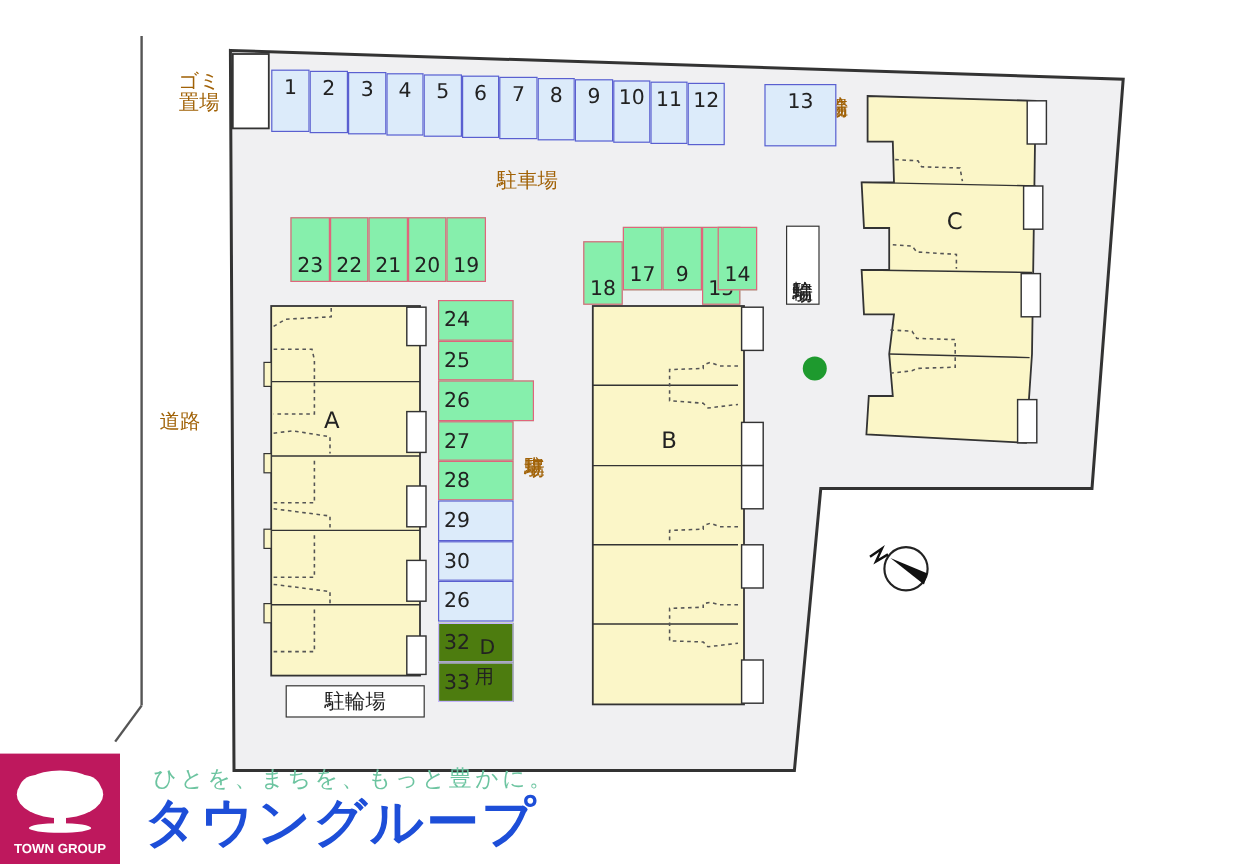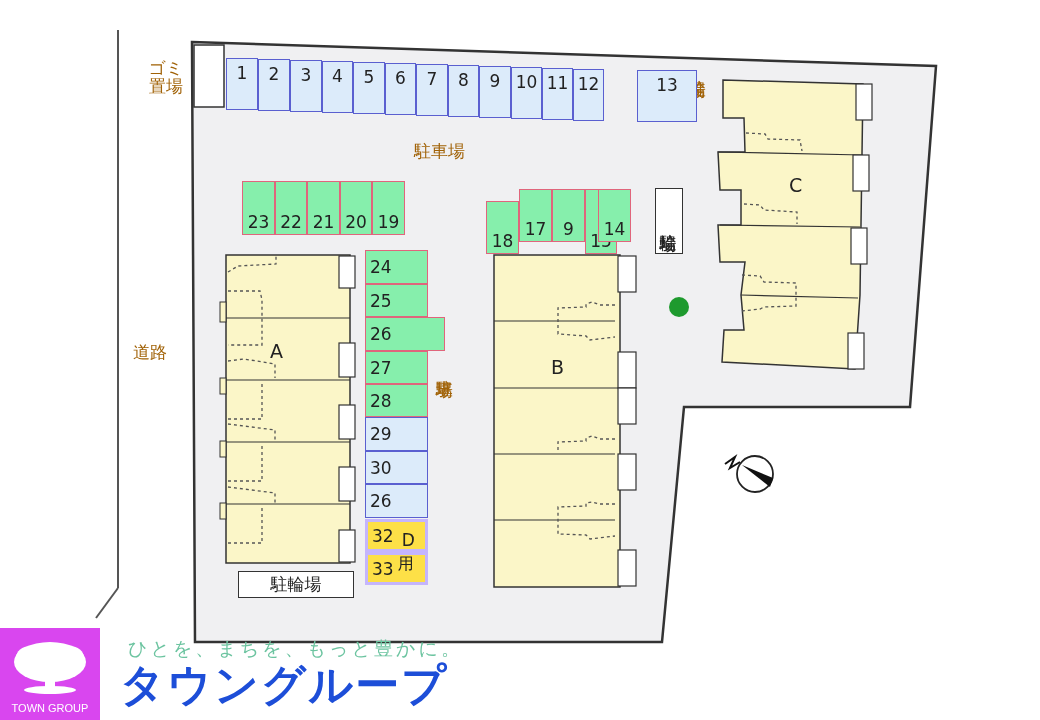--- a/index.html
+++ b/index.html
@@ -1,29 +1,29 @@
 <!DOCTYPE html>
 <html><head>
 <meta charset="utf-8">
 <style>
   html,body{margin:0;padding:0;background:#ffffff;}
   body{width:1040px;height:720px;position:relative;overflow:hidden;font-family:"DejaVu Sans","Liberation Sans",sans-serif;color:#222;}
   svg.site{position:absolute;left:0;top:0;}
   .slot{position:absolute;box-sizing:border-box;font-size:17px;color:#222;display:flex;}
   .slot.blue{background:#dcebfa;border:1px solid #5a5fd0;}
   .slot.pink{background:#86efac;border:1px solid #e0657c;}
-  .slot.white{background:#fde047;border:3px solid #c4b5fd;}
+  .slot.white{background:#4d7c0f;border:1px solid #c4b5fd;}
   .slot.top{align-items:flex-start;justify-content:center;padding-top:4px;}
   .slot.bottom{align-items:flex-end;justify-content:center;padding-bottom:2px;}
   .slot.left{align-items:center;justify-content:flex-start;padding-left:4px;}
   .lbl{position:absolute;font-size:17px;color:#a16207;line-height:1.05;}
   .vert{writing-mode:vertical-rl;text-orientation:upright;letter-spacing:1px;}
   .bldg-letter{position:absolute;font-size:19px;color:#222;}
   .boxlabel{position:absolute;box-sizing:border-box;border:1.5px solid #333;background:#fff;font-size:17px;display:flex;align-items:center;justify-content:center;}
-  .logo{position:absolute;left:0;top:628px;width:100px;height:92px;background:#d946ef;}
+  .logo{position:absolute;left:0;top:628px;width:100px;height:92px;background:#be185d;font-weight:bold;}
   .logo-text{position:absolute;left:0;bottom:6px;width:100px;text-align:center;color:#fff;font-size:11px;font-family:"Liberation Sans",sans-serif;}
   .tagline{position:absolute;left:128px;top:636px;font-size:19px;color:#6cc4a0;letter-spacing:3px;}
   .brand{position:absolute;left:120px;top:656px;font-size:44px;color:#1d4ed8;letter-spacing:2px;font-weight:bold;}
 </style>
 </head>
 <body>
 
 <svg class="site" width="1040" height="720">
 
   <line x1="118" y1="30" x2="118" y2="588" stroke="#555" stroke-width="2"></line>

